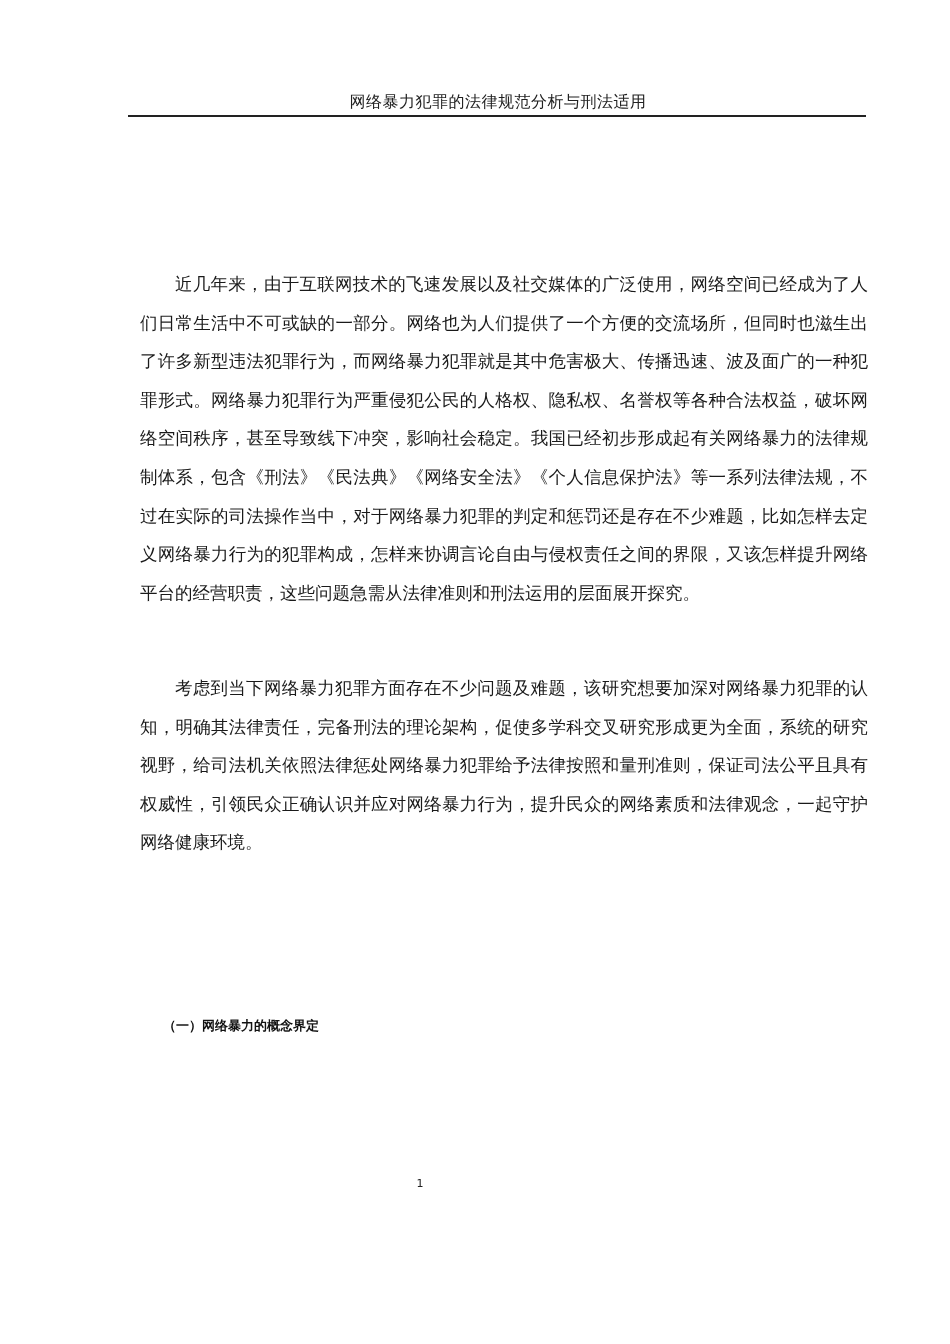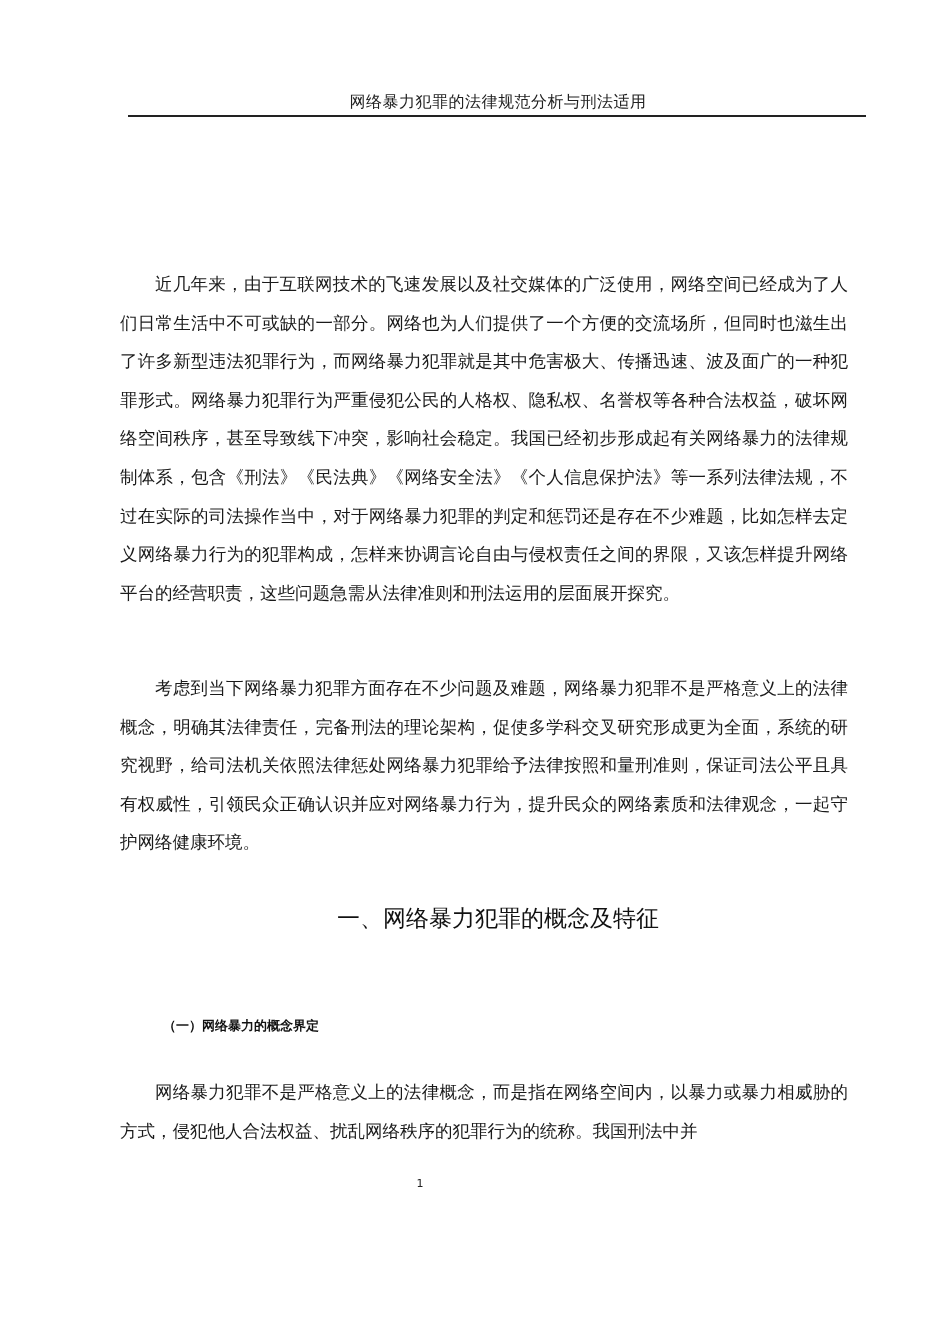--- a/index.html
+++ b/index.html
@@ -47,21 +47,21 @@
       top: 160px;
       width: 736px;
       text-align: center;
       font-family: "DejaVu Sans", "Liberation Sans", sans-serif;
       font-size: 24px;
       line-height: 34px;
       color: #111;
     }
     .para {
       position: absolute;
-      left: 120px;
+      left: 140px;
       width: 728px;
       font-size: 17.5px;
       line-height: 38.6px;
       text-align: justify;
       text-indent: 2em;
       color: #1a1a1a;
       margin: 0;
     }
     .para-1 { top: 265px; }
     .para-2 { top: 669px; }
@@ -103,23 +103,21 @@
 <body>
 
 <div class="page">
 
   <div class="running-header">网络暴力犯罪的法律规范分析与刑法适用</div>
   <div class="header-rule"></div>
 
 
   <p class="para para-1">近几年来，由于互联网技术的飞速发展以及社交媒体的广泛使用，网络空间已经成为了人们日常生活中不可或缺的一部分。网络也为人们提供了一个方便的交流场所，但同时也滋生出了许多新型违法犯罪行为，而网络暴力犯罪就是其中危害极大、传播迅速、波及面广的一种犯罪形式。网络暴力犯罪行为严重侵犯公民的人格权、隐私权、名誉权等各种合法权益，破坏网络空间秩序，甚至导致线下冲突，影响社会稳定。我国已经初步形成起有关网络暴力的法律规制体系，包含《刑法》《民法典》《网络安全法》《个人信息保护法》等一系列法律法规，不过在实际的司法操作当中，对于网络暴力犯罪的判定和惩罚还是存在不少难题，比如怎样去定义网络暴力行为的犯罪构成，怎样来协调言论自由与侵权责任之间的界限，又该怎样提升网络平台的经营职责，这些问题急需从法律准则和刑法运用的层面展开探究。</p>
 
-  <p class="para para-2">考虑到当下网络暴力犯罪方面存在不少问题及难题，网络暴力犯罪不是严格意义上的法律概念，明确其法律责任，完备刑法的理论架构，促使多学科交叉研究形成更为全面，系统的研究视野，给司法机关依照法律惩处网络暴力犯罪给予法律按照和量刑准则，保证司法公平且具有权威性，引领民众正确认识并应对网络暴力行为，提升民众的网络素质和法律观念，一起守护网络健康环境。</p>
+  <p class="para para-2">考虑到当下网络暴力犯罪方面存在不少问题及难题，该研究想要加深对网络暴力犯罪的认知，明确其法律责任，完备刑法的理论架构，促使多学科交叉研究形成更为全面，系统的研究视野，给司法机关依照法律惩处网络暴力犯罪给予法律按照和量刑准则，保证司法公平且具有权威性，引领民众正确认识并应对网络暴力行为，提升民众的网络素质和法律观念，一起守护网络健康环境。</p>
 
-  <div class="section-heading">一、网络暴力犯罪的概念及特征</div>
 
   <div class="subsection-heading">（一）网络暴力的概念界定</div>
 
-  <p class="para para-3">网络暴力犯罪不是严格意义上的法律概念，而是指在网络空间内，以暴力或暴力相威胁的方式，侵犯他人合法权益、扰乱网络秩序的犯罪行为的统称。我国刑法中并</p>
 
   <div class="page-number">1</div>
 
 </div>
 
 </body></html>

